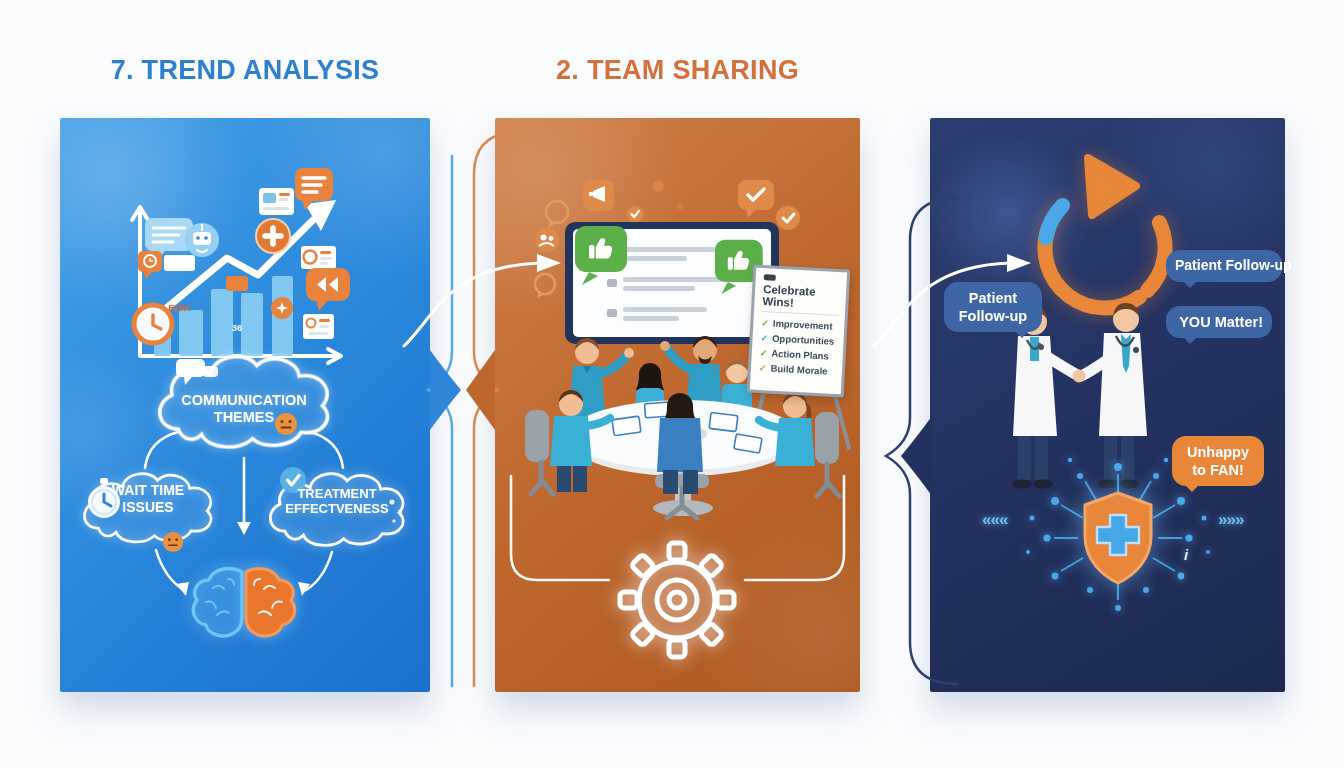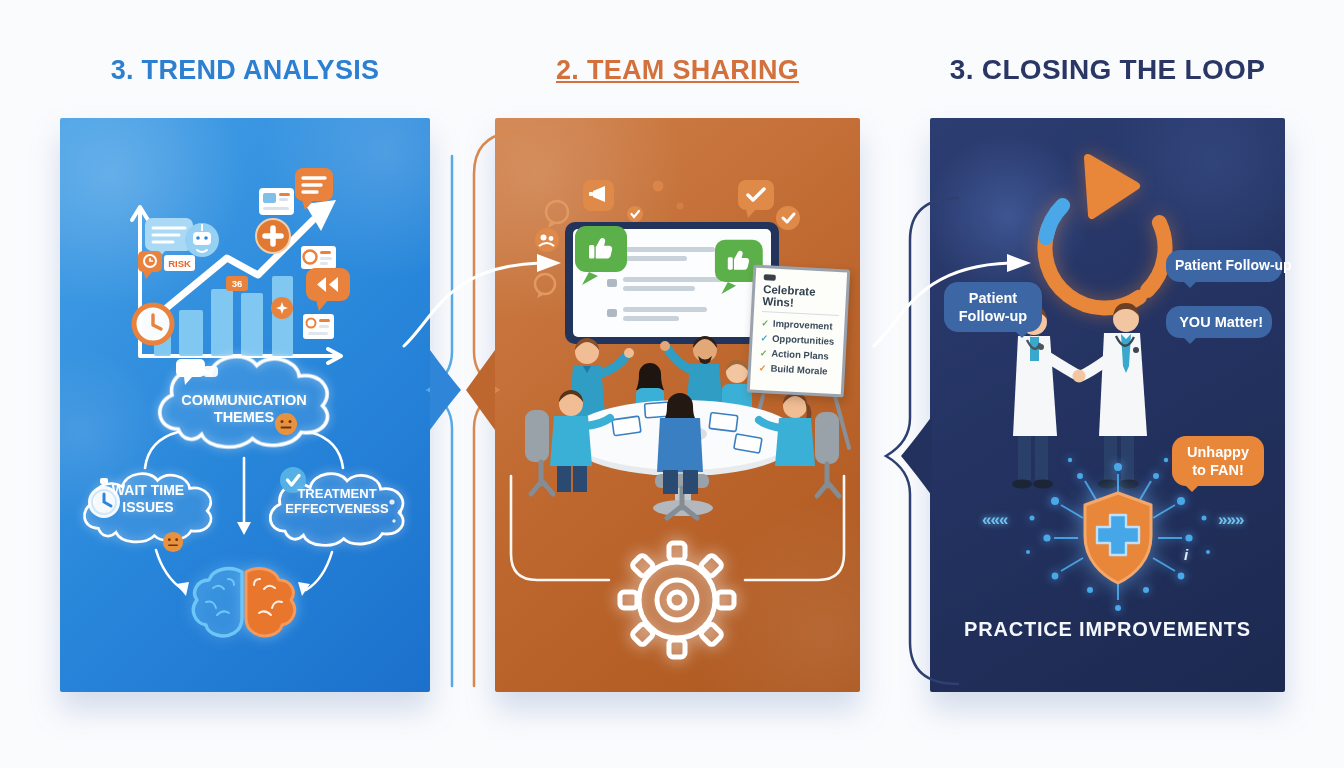--- a/index.html
+++ b/index.html
@@ -10,21 +10,21 @@
     position:relative;
   }
   .canvas{position:absolute;inset:0;}
   
   .step-title{
     position:absolute;top:52px;height:36px;
     font-size:27px;font-weight:700;letter-spacing:.3px;
     text-align:center;line-height:36px;white-space:nowrap;
   }
   .t1{left:60px;width:370px;color:#2c7fd1;}
-  .t2{left:495px;width:365px;color:#d3703b;text-decoration:underline;}
+  .t2{left:495px;width:365px;color:#d3703b;}
   .t3{left:930px;width:355px;color:#2a3765;font-size:28px;}
   
   .panel{position:absolute;top:118px;height:574px;border-radius:2px;
     box-shadow:0 18px 30px rgba(110,140,190,.28);}
   .panel1{left:60px;width:370px;
     background:
       radial-gradient(circle at 14% 10%, rgba(255,255,255,.20), transparent 22%),
       radial-gradient(circle at 88% 6%, rgba(255,255,255,.14), transparent 20%),
       radial-gradient(circle at 6% 55%, rgba(255,255,255,.10), transparent 18%),
       linear-gradient(135deg,#45a0e6 0%,#2886da 55%,#1b70cc 100%);}
@@ -38,21 +38,21 @@
       radial-gradient(circle at 22% 17%, rgba(110,150,235,.30), transparent 15%),
       radial-gradient(circle at 80% 8%, rgba(110,150,235,.14), transparent 18%),
       linear-gradient(150deg,#2c3d72 0%,#233260 50%,#1c2950 100%);}
   .panel svg.art{position:absolute;left:0;top:0;}
   
   .cloud-text{position:absolute;color:#fff;font-weight:700;text-align:center;
     line-height:1.18;text-shadow:0 0 8px rgba(255,255,255,.45);}
   .cloud-text.top{left:110px;top:274px;width:148px;font-size:14.5px;}
   .cloud-text.left{left:32px;top:364px;width:112px;font-size:14px;}
   .cloud-text.right{left:216px;top:368px;width:122px;font-size:13px;}
-  .mini-tag{position:absolute;text-align:center;font-weight:800;}
+  .mini-tag{position:absolute;text-align:center;font-weight:800;margin-top:44px;}
   .risk-tag{left:104px;top:140px;width:31px;font-size:9.5px;color:#e8642a;}
   .bar-tag{left:166px;top:160px;width:22px;font-size:9.5px;color:#fff;}
   
   .flipchart{position:absolute;left:255px;top:149px;width:97px;height:128px;
     background:#fdfdfa;border:3px solid #9aa3ad;border-radius:3px;
     transform:rotate(3deg);box-shadow:2px 4px 8px rgba(60,40,20,.25);
     padding:6px 6px 4px 8px;box-sizing:border-box;}
   .fc-scribble{width:12px;height:6px;background:#3a4048;border-radius:2px;margin-bottom:3px;}
   .fc-title{font-size:11.5px;font-weight:700;color:#33404f;border-bottom:1px solid #d8dde2;
     padding-bottom:4px;margin-bottom:5px;}
@@ -83,23 +83,22 @@
     font-size:20px;font-weight:700;letter-spacing:.8px;}
   
   .overlay{position:absolute;left:0;top:0;pointer-events:none;z-index:6;}
   .panel{z-index:1;} .step-title{z-index:2;}
 </style>
 </head>
 <body>
 
 <div class="canvas">
 
-  <div class="step-title t1">3. TREND ANALYSIS</div>
+  <div class="step-title t1">7. TREND ANALYSIS</div>
   <div class="step-title t2">2. TEAM SHARING</div>
-  <div class="step-title t3">3. CLOSING THE LOOP</div>
 
   <section class="panel panel1">
     <svg class="art" width="370" height="574" viewBox="0 0 370 574">
       <defs>
         <path id="cloud" d="M-62 18 C-82 18 -86 -6 -68 -14 C-72 -34 -48 -44 -32 -34 C-28 -52 2 -56 12 -42 C24 -54 50 -48 52 -32 C72 -36 86 -18 74 -4 C86 8 74 24 54 21 C46 35 18 37 8 27 C-4 39 -34 37 -40 23 C-48 31 -58 28 -62 18 Z"></path>
       </defs>
 
       <g stroke="#fff" stroke-width="4" fill="none" stroke-linecap="round" stroke-linejoin="round">
         <path d="M80 94 V238 H276"></path>
         <path d="M72 102 L80 89 L88 102"></path>
@@ -539,21 +538,20 @@
       </g>
     </svg>
 
     <div class="bubble bub-fl">Patient Follow-up</div>
     <div class="bubble bub-fr">Patient Follow-up</div>
     <div class="bubble bub-ym">YOU Matter!</div>
     <div class="bubble bub-un">Unhappy to FAN!</div>
     <span class="chev chev-l">«««</span>
     <span class="chev chev-r">»»»</span>
     <span class="info-glyph">i</span>
-    <div class="p3-footer">PRACTICE IMPROVEMENTS</div>
   </section>
 
   <svg class="overlay" width="1344" height="768" viewBox="0 0 1344 768">
 
     <g fill="none" stroke-linecap="round">
       <path d="M452 156 V352 Q452 376 428 390 Q452 404 452 428 V686" stroke="#57a8e4" stroke-width="2.5"></path>
       <path d="M520 132 Q474 132 474 174 V352 Q474 376 498 390 Q474 404 474 428 V686" stroke="#d8884e" stroke-width="2.5"></path>
     </g>
     <path d="M430 350 Q446 372 461 390 Q446 408 430 430 Z" fill="#2f86d8"></path>
     <path d="M495 350 Q479 372 466 390 Q479 408 495 430 Z" fill="#bd662d"></path>

